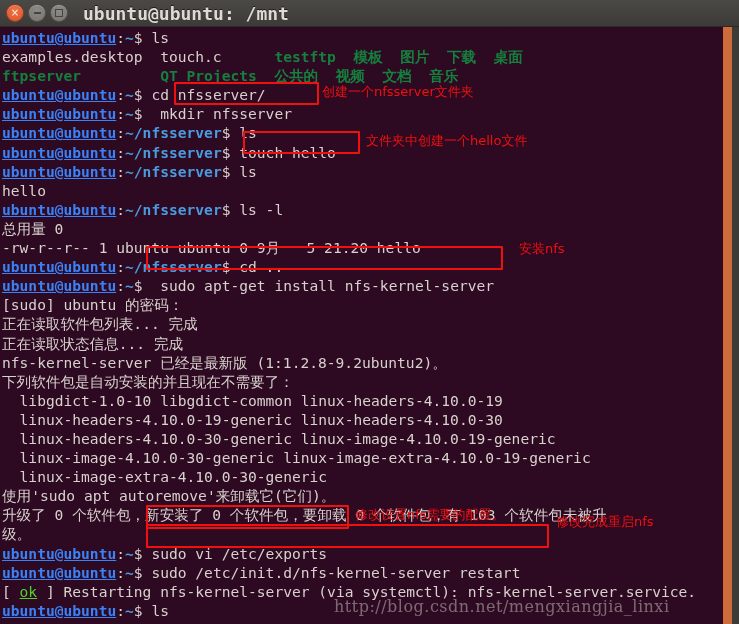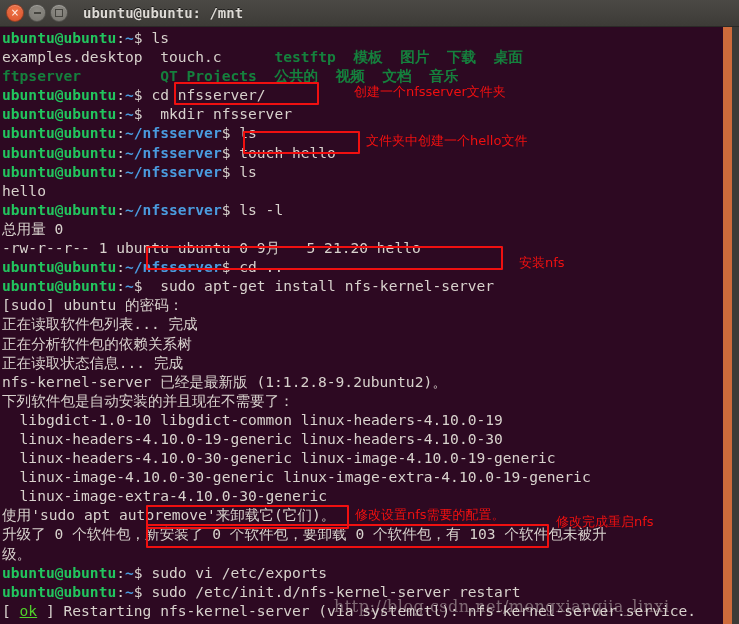--- a/index.html
+++ b/index.html
@@ -27,21 +27,21 @@
     border:1px solid rgba(0,0,0,.35);
     box-shadow:inset 0 1px 0 rgba(255,255,255,.25);
   }
   .wbtn.close{background:radial-gradient(circle at 50% 35%,#f0764a,#d8512a);color:#fff3ee;}
   .wbtn.min{background:radial-gradient(circle at 50% 35%,#8d8b85,#76746e);}
   .wbtn.max{background:radial-gradient(circle at 50% 35%,#8d8b85,#76746e);}
   .wbtn .sq{display:block;width:6px;height:6px;border:1px solid #45443f;}
   .wbtn .dash{display:block;width:7px;height:2px;background:#45443f;}
   .wtitle{
     flex:1;text-align:left;padding-left:15px;
-    color:#dedbd6;font-size:14px;font-weight:bold;
+    color:#dedbd6;font-size:18px;font-weight:bold;
     font-family:"DejaVu Sans Mono","Liberation Mono",monospace;
     text-shadow:0 -1px 0 rgba(0,0,0,.6);
     white-space:nowrap;overflow:hidden;
   }
 
   
   .term{
     position:absolute;left:0;top:27px;
     width:723px;height:597px;
     background:#2d0922;
@@ -62,21 +62,21 @@
     background:#3c3b37;
   }
 
   .line{
     height:19.1px;line-height:19.1px;
     font-size:14.6px;
     white-space:pre;
     color:#d8d2cd;
     letter-spacing:0px;
   }
-  .g{color:#22c55e;font-weight:bold;}     
+  .g{color:#3b82f6;font-weight:bold;text-decoration:underline;}     
   .b{color:#4a9bde;font-weight:bold;}     
   .w{color:#d8d2cd;}                      
   .cy{color:#15803d;font-weight:bold;}    
   .okg{color:#4fd12a;text-decoration:underline;}
 
   
   .rbox{
     position:absolute;
     border:2px solid #f01010;
     border-radius:1px;
@@ -128,21 +128,20 @@
       <div class="line"><span class="g">ubuntu@ubuntu</span><span class="w">:</span><span class="b">~/nfsserver</span><span class="w">$ touch hello</span></div>
       <div class="line"><span class="g">ubuntu@ubuntu</span><span class="w">:</span><span class="b">~/nfsserver</span><span class="w">$ ls</span></div>
       <div class="line"><span class="w">hello</span></div>
       <div class="line"><span class="g">ubuntu@ubuntu</span><span class="w">:</span><span class="b">~/nfsserver</span><span class="w">$ ls -l</span></div>
       <div class="line"><span class="w">总用量 0</span></div>
       <div class="line"><span class="w">-rw-r--r-- 1 ubuntu ubuntu 0 9月   5 21:20 hello</span></div>
       <div class="line"><span class="g">ubuntu@ubuntu</span><span class="w">:</span><span class="b">~/nfsserver</span><span class="w">$ cd ..</span></div>
       <div class="line"><span class="g">ubuntu@ubuntu</span><span class="w">:</span><span class="b">~</span><span class="w">$  sudo apt-get install nfs-kernel-server</span></div>
       <div class="line"><span class="w">[sudo] ubuntu 的密码：</span></div>
       <div class="line"><span class="w">正在读取软件包列表... 完成</span></div>
-      <div class="line"><span class="w">正在分析软件包的依赖关系树</span></div>
       <div class="line"><span class="w">正在读取状态信息... 完成</span></div>
       <div class="line"><span class="w">nfs-kernel-server 已经是最新版 (1:1.2.8-9.2ubuntu2)。</span></div>
       <div class="line"><span class="w">下列软件包是自动安装的并且现在不需要了：</span></div>
       <div class="line"><span class="w">  libgdict-1.0-10 libgdict-common linux-headers-4.10.0-19</span></div>
       <div class="line"><span class="w">  linux-headers-4.10.0-19-generic linux-headers-4.10.0-30</span></div>
       <div class="line"><span class="w">  linux-headers-4.10.0-30-generic linux-image-4.10.0-19-generic</span></div>
       <div class="line"><span class="w">  linux-image-4.10.0-30-generic linux-image-extra-4.10.0-19-generic</span></div>
       <div class="line"><span class="w">  linux-image-extra-4.10.0-30-generic</span></div>
       <div class="line"><span class="w">使用'sudo apt autoremove'来卸载它(它们)。</span></div>
       <div class="line"><span class="w">升级了 0 个软件包，新安装了 0 个软件包，要卸载 0 个软件包，有 103 个软件包未被升</span></div>
@@ -153,25 +152,25 @@
       <div class="line"><span class="g">ubuntu@ubuntu</span><span class="w">:</span><span class="b">~</span><span class="w">$ ls</span></div>
     </div>
 
   <div class="scrollbar">
     <div class="scrollthumb"></div>
   </div>
   <div class="rightedge"></div>
 
   <div id="anno">
       <div class="rbox" style="left: 174px; top: 82px; width: 141px; height: 19px;"></div>
-      <div class="rtext" style="left: 322px; top: 85px; margin-left: 32px;">创建一个nfsserver文件夹</div>
+      <div class="rtext" style="left: 322px; top: 85px;">创建一个nfsserver文件夹</div>
       <div class="rbox" style="left: 243px; top: 131px; width: 113px; height: 19px;"></div>
       <div class="rtext" style="left: 366px; top: 134px;">文件夹中创建一个hello文件</div>
       <div class="rbox" style="left: 146px; top: 246px; width: 353px; height: 20px;"></div>
-      <div class="rtext" style="left: 519px; top: 256px;">安装nfs</div>
+      <div class="rtext" style="left: 519px; top: 242px;">安装nfs</div>
       <div class="rbox" style="left: 146px; top: 505px; width: 199px; height: 20px;"></div>
       <div class="rtext" style="left: 355px; top: 508px;">修改设置nfs需要的配置。</div>
       <div class="rbox" style="left: 146px; top: 524px; width: 399px; height: 20px;"></div>
       <div class="rtext" style="left: 556px; top: 515px;">修改完成重启nfs</div>
     </div>
 
   <div class="watermark" id="wm" style="left: 334px; top: 597px;">http://blog.csdn.net/mengxiangjia_linxi</div>
 
 </div>
 

